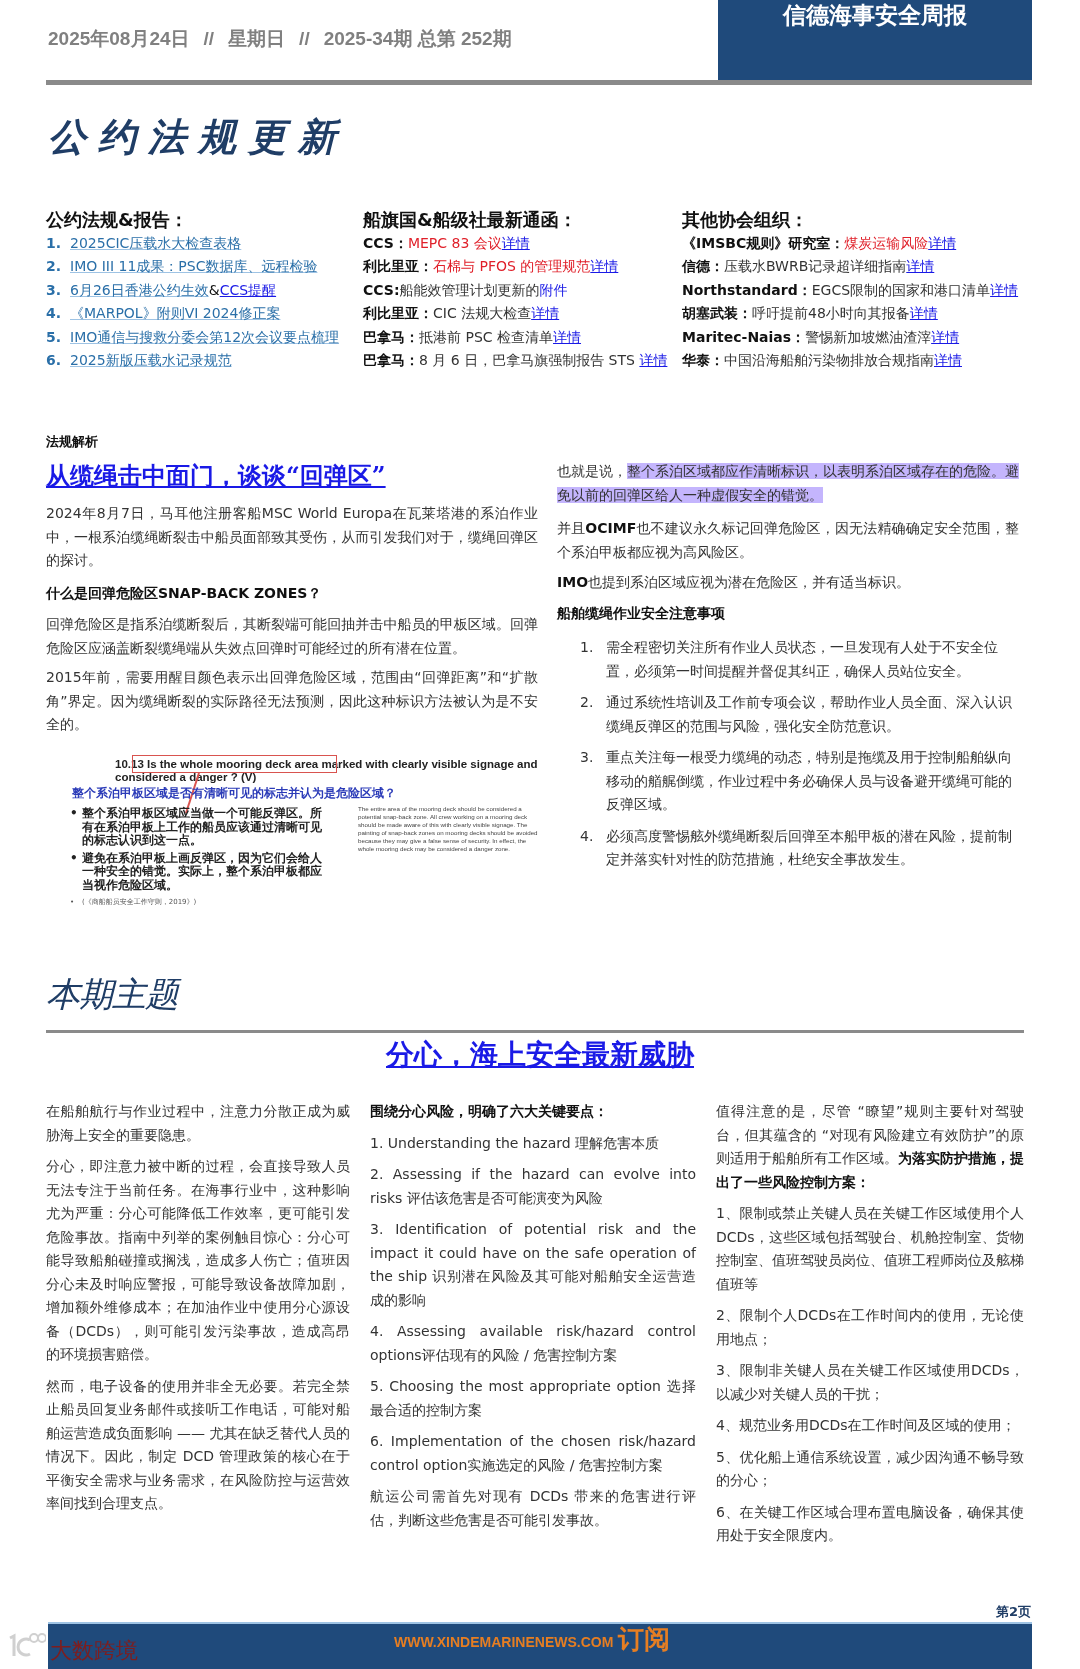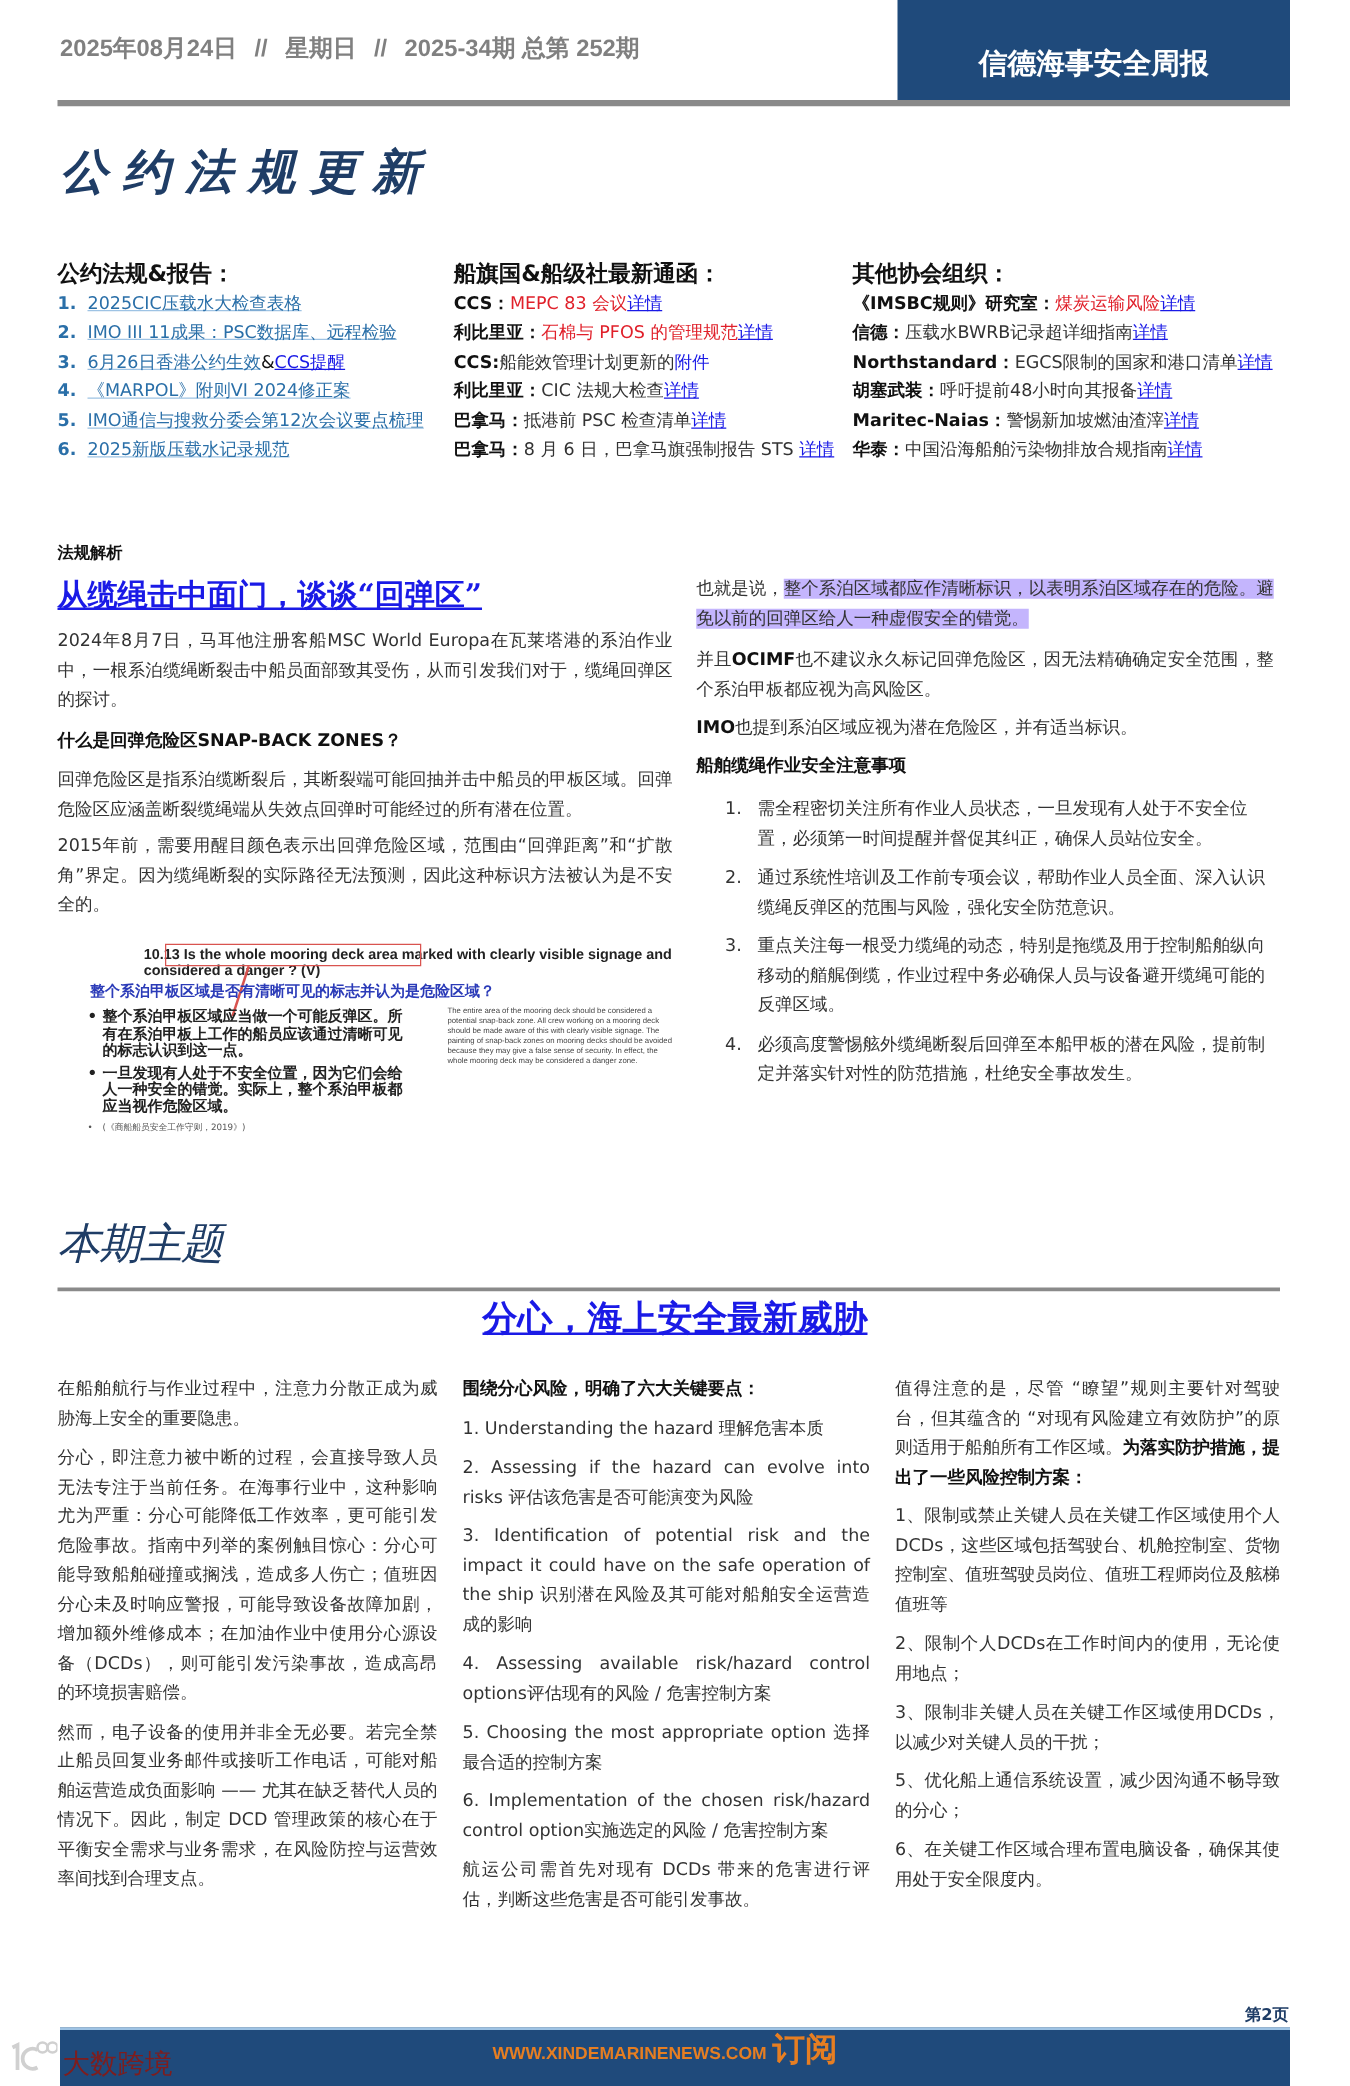--- a/index.html
+++ b/index.html
@@ -2,21 +2,21 @@
 <html><head>
 <meta charset="utf-8">
 <style>
   * { box-sizing: border-box; margin: 0; padding: 0; }
   html, body { width: 1080px; height: 1669px; background: #ffffff; overflow: hidden; }
   body { position: relative; font-family: "DejaVu Sans", "Liberation Sans", sans-serif; color: #222; }
 
   
   .hdr-date { position: absolute; left: 48px; top: 26px; font-family: "Liberation Sans", sans-serif; font-weight: bold; font-size: 19px; color: #808080; letter-spacing: 0px; white-space: nowrap; }
   .hdr-date .sep { margin: 0 14px; }
-  .hdr-brand { position: absolute; left: 718px; top: 0; width: 314px; height: 84px; background: #1f4a7b; color: #fff; font-weight: bold; font-size: 23px; display: flex; align-items: center; justify-content: center; padding-top: 16px; }
+  .hdr-brand { position: absolute; left: 718px; top: 0; width: 314px; height: 84px; background: #1f4a7b; color: #fff; font-weight: bold; font-size: 23px; display: flex; justify-content: center; padding-top: 0px; }
   .hdr-rule { position: absolute; left: 46px; top: 80px; width: 986px; height: 5px; background: #8a8a8a; }
 
   .sec-title { position: absolute; left: 48px; top: 112px; font-size: 38px; font-weight: bold; font-style: italic; color: #1f3d66; letter-spacing: 12px; font-family: "DejaVu Sans", sans-serif; }
 
   
   .col { position: absolute; top: 208px; font-size: 14px; line-height: 23.5px; white-space: nowrap; }
   .col .head { font-weight: bold; color: #111; font-size: 18px; }
   .col1 { left: 46px; }
   .col2 { left: 363px; }
   .col3 { left: 682px; }
@@ -125,21 +125,21 @@
 <div class="p leftp" style="top:613px">回弹危险区是指系泊缆断裂后，其断裂端可能回抽并击中船员的甲板区域。回弹危险区应涵盖断裂缆绳端从失效点回弹时可能经过的所有潜在位置。</div>
 <div class="p leftp" style="top:666px">2015年前，需要用醒目颜色表示出回弹危险区域，范围由“回弹距离”和“扩散角”界定。因为缆绳断裂的实际路径无法预测，因此这种标识方法被认为是不安全的。</div>
 
 <div class="fig">
   <div class="q">10.13 Is the whole mooring deck area marked with clearly visible signage and considered a danger ? (V)</div>
   <div class="box"></div>
   <div class="arrow"></div>
   <div class="qcn">整个系泊甲板区域是否有清晰可见的标志并认为是危险区域？</div>
   <div class="bullets">
     <div>整个系泊甲板区域应当做一个可能反弹区。所有在系泊甲板上工作的船员应该通过清晰可见的标志认识到这一点。</div>
-    <div>一旦发现有人处于不安全位置，因为它们会给人一种安全的错觉。实际上，整个系泊甲板都应当视作危险区域。</div>
+    <div>避免在系泊甲板上画反弹区，因为它们会给人一种安全的错觉。实际上，整个系泊甲板都应当视作危险区域。</div>
     <div class="cite">(《商船船员安全工作守则，2019》)</div>
   </div>
   <div class="en">The entire area of the mooring deck should be considered a potential snap-back zone. All crew working on a mooring deck should be made aware of this with clearly visible signage. The painting of snap-back zones on mooring decks should be avoided because they may give a false sense of security. In effect, the whole mooring deck may be considered a danger zone.</div>
 </div>
 
 <div class="p rightp" style="top:460px"><span>也就是说，</span><span class="hl">整个系泊区域都应作清晰标识，以表明系泊区域存在的危险。避免以前的回弹区给人一种虚假安全的错觉。</span></div>
 <div class="p rightp" style="top:517px"><span>并且</span><b>OCIMF</b><span>也不建议永久标记回弹危险区，因无法精确确定安全范围，整个系泊甲板都应视为高风险区。</span></div>
 <div class="p rightp" style="top:571px"><b>IMO</b><span>也提到系泊区域应视为潜在危险区，并有适当标识。</span></div>
 <div class="p rightp subhead" style="top:602px">船舶缆绳作业安全注意事项</div>
 
@@ -181,20 +181,21 @@
   <p>5. Choosing the most appropriate option 选择最合适的控制方案</p>
   <p>6. Implementation of the chosen risk/hazard control option实施选定的风险 / 危害控制方案</p>
   <p>航运公司需首先对现有 DCDs 带来的危害进行评估，判断这些危害是否可能引发事故。</p>
 </div>
 
 <div class="tcol tc3">
   <p><span>值得注意的是，尽管 “瞭望”规则主要针对驾驶台，但其蕴含的 “对现有风险建立有效防护”的原则适用于船舶所有工作区域。</span><b style="color:#111">为落实防护措施，提出了一些风险控制方案：</b></p>
   <p>1、限制或禁止关键人员在关键工作区域使用个人 DCDs，这些区域包括驾驶台、机舱控制室、货物控制室、值班驾驶员岗位、值班工程师岗位及舷梯值班等</p>
   <p>2、限制个人DCDs在工作时间内的使用，无论使用地点；</p>
   <p>3、限制非关键人员在关键工作区域使用DCDs，以减少对关键人员的干扰；</p>
+  <p>4、规范业务用DCDs在工作时间及区域的使用；</p>
   <p>5、优化船上通信系统设置，减少因沟通不畅导致的分心；</p>
   <p>6、在关键工作区域合理布置电脑设备，确保其使用处于安全限度内。</p>
 </div>
 
 <div class="pageno">第2页</div>
 <div class="footbar"></div>
 <a class="foot-url">WWW.XINDEMARINENEWS.COM</a>
 <a class="foot-sub">订阅</a>
 <svg class="wm-logo" viewBox="0 0 40 28">
   <path d="M4 6 L8 4 L8 24" stroke="#d0d0d0" stroke-width="3" fill="none"></path>

